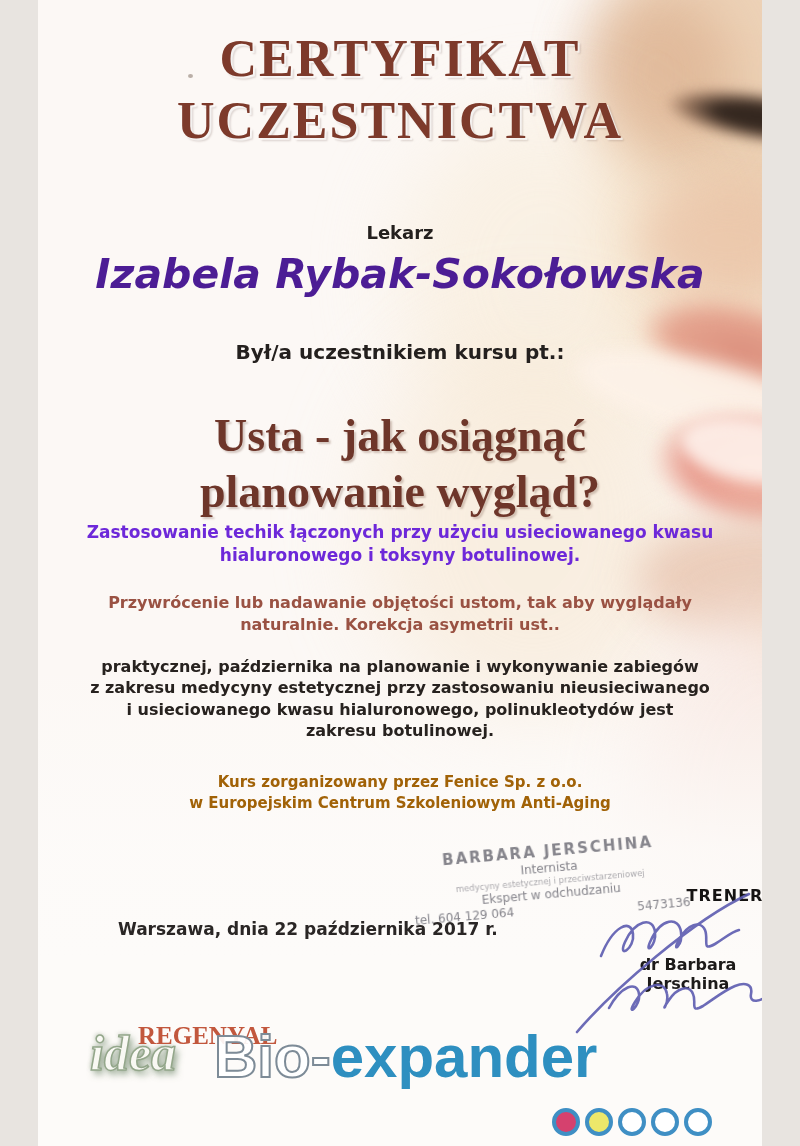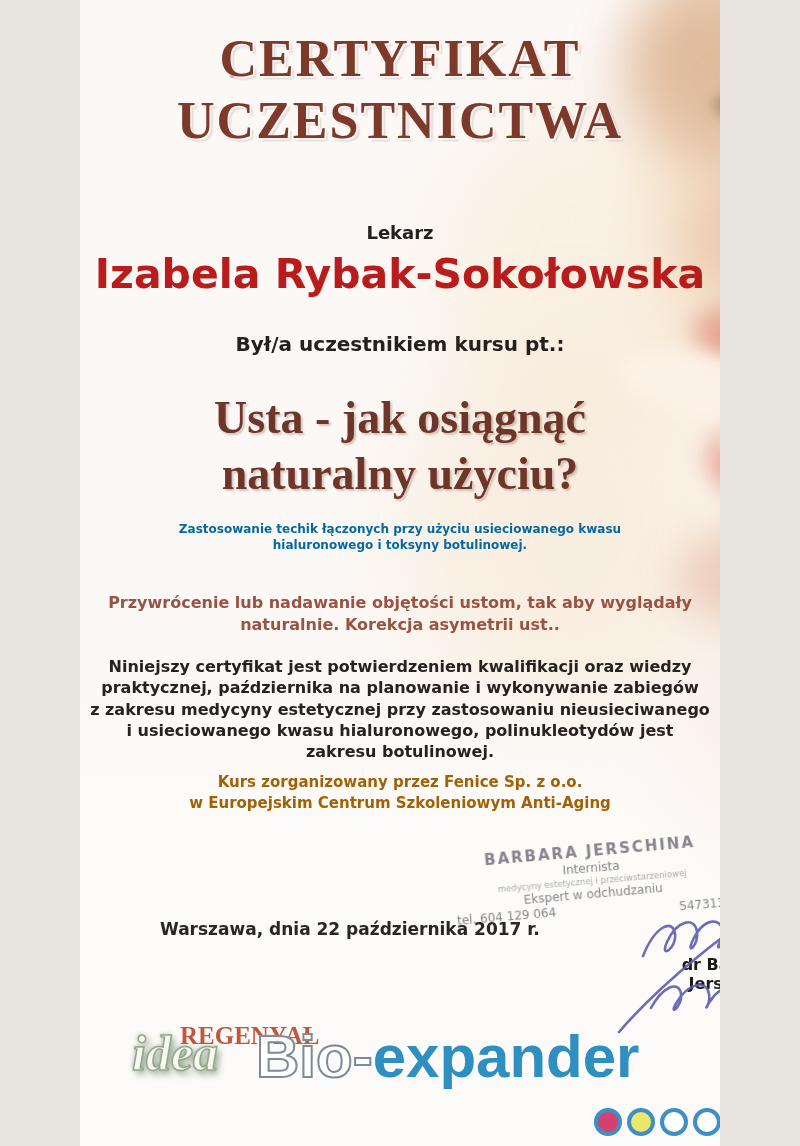--- a/index.html
+++ b/index.html
@@ -2,21 +2,21 @@
 <html lang="pl"><head>
 <meta charset="utf-8">
 <style>
   html,body{margin:0;padding:0;}
   body{
     font-family:"DejaVu Sans","Liberation Sans",sans-serif;
     background:#e8e4e0;
   }
   .page{
     position:relative;
-    width:640px;height:1146px;
+    width:724px;height:1146px;
     margin:0 auto;
     background:#fcf8f5;
     overflow:hidden;
   }
   
   .photo{position:absolute;inset:0;z-index:0;}
   .blob{position:absolute;border-radius:50%;}
   .skin-base{left:490px;top:-70px;width:400px;height:600px;
     background:radial-gradient(closest-side,#f0d2b6 0%,#f5e2cc 55%,rgba(245,226,204,0) 78%);
     filter:blur(24px);}
@@ -48,30 +48,30 @@
   .abs{position:absolute;left:0;right:0;text-align:center;}
 
   .main-title{
     top:28px;
     font-family:"Liberation Serif","DejaVu Serif",serif;
     font-weight:bold;font-size:52px;line-height:1.2;letter-spacing:2px;
     color:#7d3a2b;
     text-shadow:2px 2px 1px rgba(255,255,255,.75),3px 3px 2px rgba(60,30,20,.18);
   }
   .lekarz{top:222px;font-size:18px;font-weight:bold;color:#24201e;}
-  .name{top:250px;font-size:41px;font-weight:bold;color:#b91c1c;letter-spacing:0px;}
-  .intro{top:332px;font-size:20px;font-weight:bold;color:#24201e;}
+  .name{top:250px;font-size:41px;font-weight:bold;font-style:italic;color:#4c1d95;letter-spacing:0px;}
+  .intro{top:340px;font-size:20px;font-weight:bold;color:#24201e;}
   .course-title{
-    top:390px;
+    top:408px;
     font-family:"Liberation Serif","DejaVu Serif",serif;
     font-weight:bold;font-size:46px;line-height:1.22;color:#6e362a;
     text-shadow:2px 2px 2px rgba(90,50,35,.25);
     text-align:center;
   }
-  .subtitle{top:521px;font-size:12px;font-weight:bold;line-height:1.35;color:#0369a1;}
+  .subtitle{top:521px;font-size:17px;font-weight:bold;line-height:1.35;color:#6d28d9;}
   .description{top:592px;font-size:16px;font-weight:bold;line-height:1.35;color:#9a5243;}
   .statement{top:656px;font-size:16px;font-weight:bold;line-height:1.33;color:#27221f;}
   .organizer{top:772px;font-size:15px;font-weight:bold;line-height:1.4;color:#a16207;}
 
   .stamp{
     position:absolute;left:372px;top:842px;width:280px;
     transform:rotate(-5deg);
     color:#86858c;text-align:center;filter:blur(.3px);
   }
   .stamp .s1{font-size:15px;font-weight:bold;letter-spacing:2px;}
@@ -138,35 +138,34 @@
     </div>
 
     <div class="abs lekarz">Lekarz</div>
 
     <div class="abs name">Izabela Rybak-Sokołowska</div>
 
     <div class="abs intro">Był/a uczestnikiem kursu pt.:</div>
 
     <div class="abs course-title">
       <div>Usta - jak osiągnąć</div>
-      <div>naturalny użyciu?</div>
+      <div>planowanie wygląd?</div>
     </div>
 
     <div class="abs subtitle">
       <div>Zastosowanie techik łączonych przy użyciu usieciowanego kwasu</div>
       <div>hialuronowego i toksyny botulinowej.</div>
     </div>
 
     <div class="abs description">
       <div>Przywrócenie lub nadawanie objętości ustom, tak aby wyglądały</div>
       <div>naturalnie. Korekcja asymetrii ust..</div>
     </div>
 
     <div class="abs statement">
-      <div>Niniejszy certyfikat jest potwierdzeniem kwalifikacji oraz wiedzy</div>
       <div>praktycznej, października na planowanie i wykonywanie zabiegów</div>
       <div>z zakresu medycyny estetycznej przy zastosowaniu  nieusieciwanego</div>
       <div>i usieciowanego kwasu hialuronowego, polinukleotydów jest</div>
       <div>zakresu botulinowej.</div>
     </div>
 
     <div class="abs organizer">
       <div>Kurs zorganizowany przez Fenice Sp. z o.o.</div>
       <div>w Europejskim Centrum Szkoleniowym Anti-Aging</div>
     </div>

